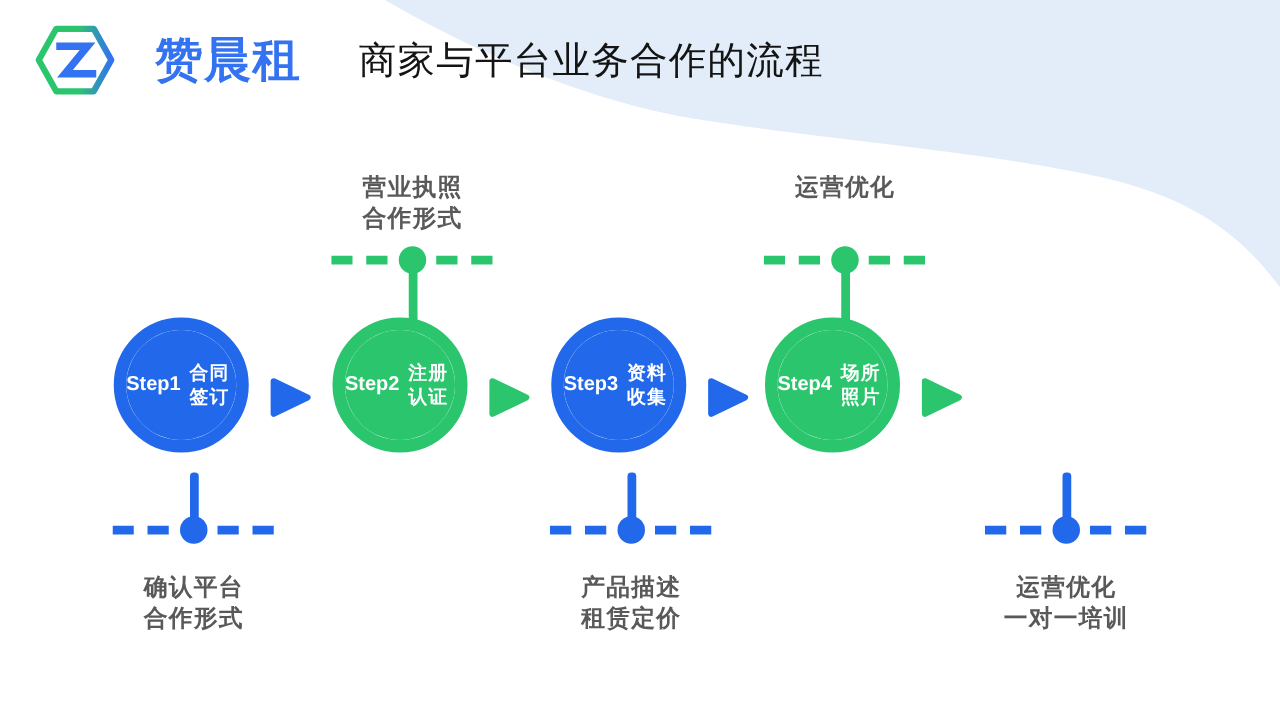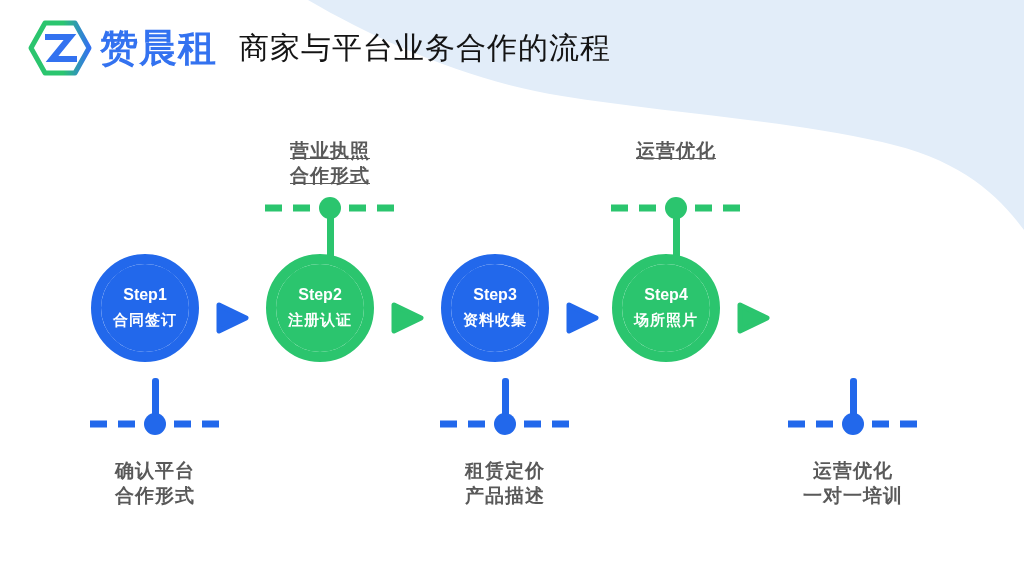--- a/index.html
+++ b/index.html
@@ -12,54 +12,54 @@
   }
   *{margin:0;padding:0;box-sizing:border-box;}
   html,body{width:1024px;height:576px;}
   body{
     position:relative;overflow:hidden;background:#ffffff;
     font-family:"Liberation Sans","DejaVu Sans",sans-serif;
   }
   
   .deco{position:absolute;top:0;right:0;width:1024px;height:240px;pointer-events:none;}
   
-  .header{position:absolute;top:18px;left:28px;display:flex;align-items:center;}
+  .header{position:absolute;top:18px;left:28px;display:flex;align-items:center;gap:24px;}
   .logo-icon{width:64px;height:60px;flex:0 0 auto;}
   .logo-text{font-size:38px;font-weight:800;color:var(--logo-blue);margin-left:8px;letter-spacing:1px;}
   .slide-title{font-size:30px;font-weight:400;color:var(--title-black);margin-left:22px;letter-spacing:1px;}
   
   .step{position:absolute;top:140px;width:174px;height:390px;color:var(--c);}
   .step.blue{--c:var(--blue);}
   .step.green{--c:var(--green);}
   .ring{
     position:absolute;top:114px;left:23px;width:108px;height:108px;
     border:10px solid var(--c);border-radius:50%;background:#fff;
     display:flex;align-items:center;justify-content:center;
   }
   .disc{
     width:88px;height:88px;border-radius:50%;background:var(--c);
-    display:flex;flex-direction:column;align-items:center;justify-content:center;gap:7px;
+    display:flex;flex-direction:row;align-items:center;justify-content:center;gap:7px;
   }
   .disc .en{color:#fff;font-size:16px;font-weight:700;}
   .disc .cn{color:#fff;font-size:15px;font-weight:700;letter-spacing:1px;}
   .flow-arrow{position:absolute;top:157px;left:148px;width:34px;height:42px;}
   .vline{position:absolute;left:84px;width:7px;background:var(--c);border-radius:3px;}
   .step.above .vline{top:68px;height:52px;}
   .step.below .vline{top:238px;height:50px;}
   .dash{position:absolute;left:22px;width:130px;height:8px;}
   .step.above .dash{top:64px;}
   .step.below .dash{top:280px;}
   .dot{position:absolute;left:76px;width:22px;height:22px;border-radius:50%;background:var(--c);}
   .step.above .dot{top:57px;}
   .step.below .dot{top:273px;}
   .note{
     position:absolute;left:-23px;width:220px;text-align:center;
     color:var(--gray);font-size:19px;line-height:25px;font-weight:600;letter-spacing:1px;
   }
-  .step.above .note{top:-2px;text-decoration:underline;}
+  .step.above .note{top:-2px;}
   .step.below .note{top:318px;}
 </style>
 </head>
 <body>
 
 <svg class="deco" viewBox="0 0 1024 240" aria-hidden="true">
   <path d="M308 0 C380 42 472 82 562 96 C662 112 782 120 882 142 C958 159 996 192 1024 230 L1024 0 Z" fill="#E2EDF9"></path>
 </svg>
 
 <div class="header">
@@ -129,22 +129,22 @@
   <div class="ring">
     <div class="disc">
       <div class="en">Step3</div>
       <div class="cn">资料收集</div>
     </div>
   </div>
   <svg class="flow-arrow" viewBox="0 0 34 40">
       <path d="M3 7 L30 20 L3 33 Z" fill="currentColor" stroke="currentColor" stroke-width="5" stroke-linejoin="round"></path>
     </svg>
   <div class="note">
+    <div>产品描述</div>
     <div>租赁定价</div>
-    <div>产品描述</div>
   </div>
 </div>
 
 <div class="step green above" style="left:589px">
   <div class="note">
     <div>运营优化</div>
   </div>
   <svg class="dash" viewBox="0 0 130 8">
       <line x1="0" y1="4" x2="130" y2="4" stroke="currentColor" stroke-width="7" stroke-dasharray="17 11"></line>
     </svg>

